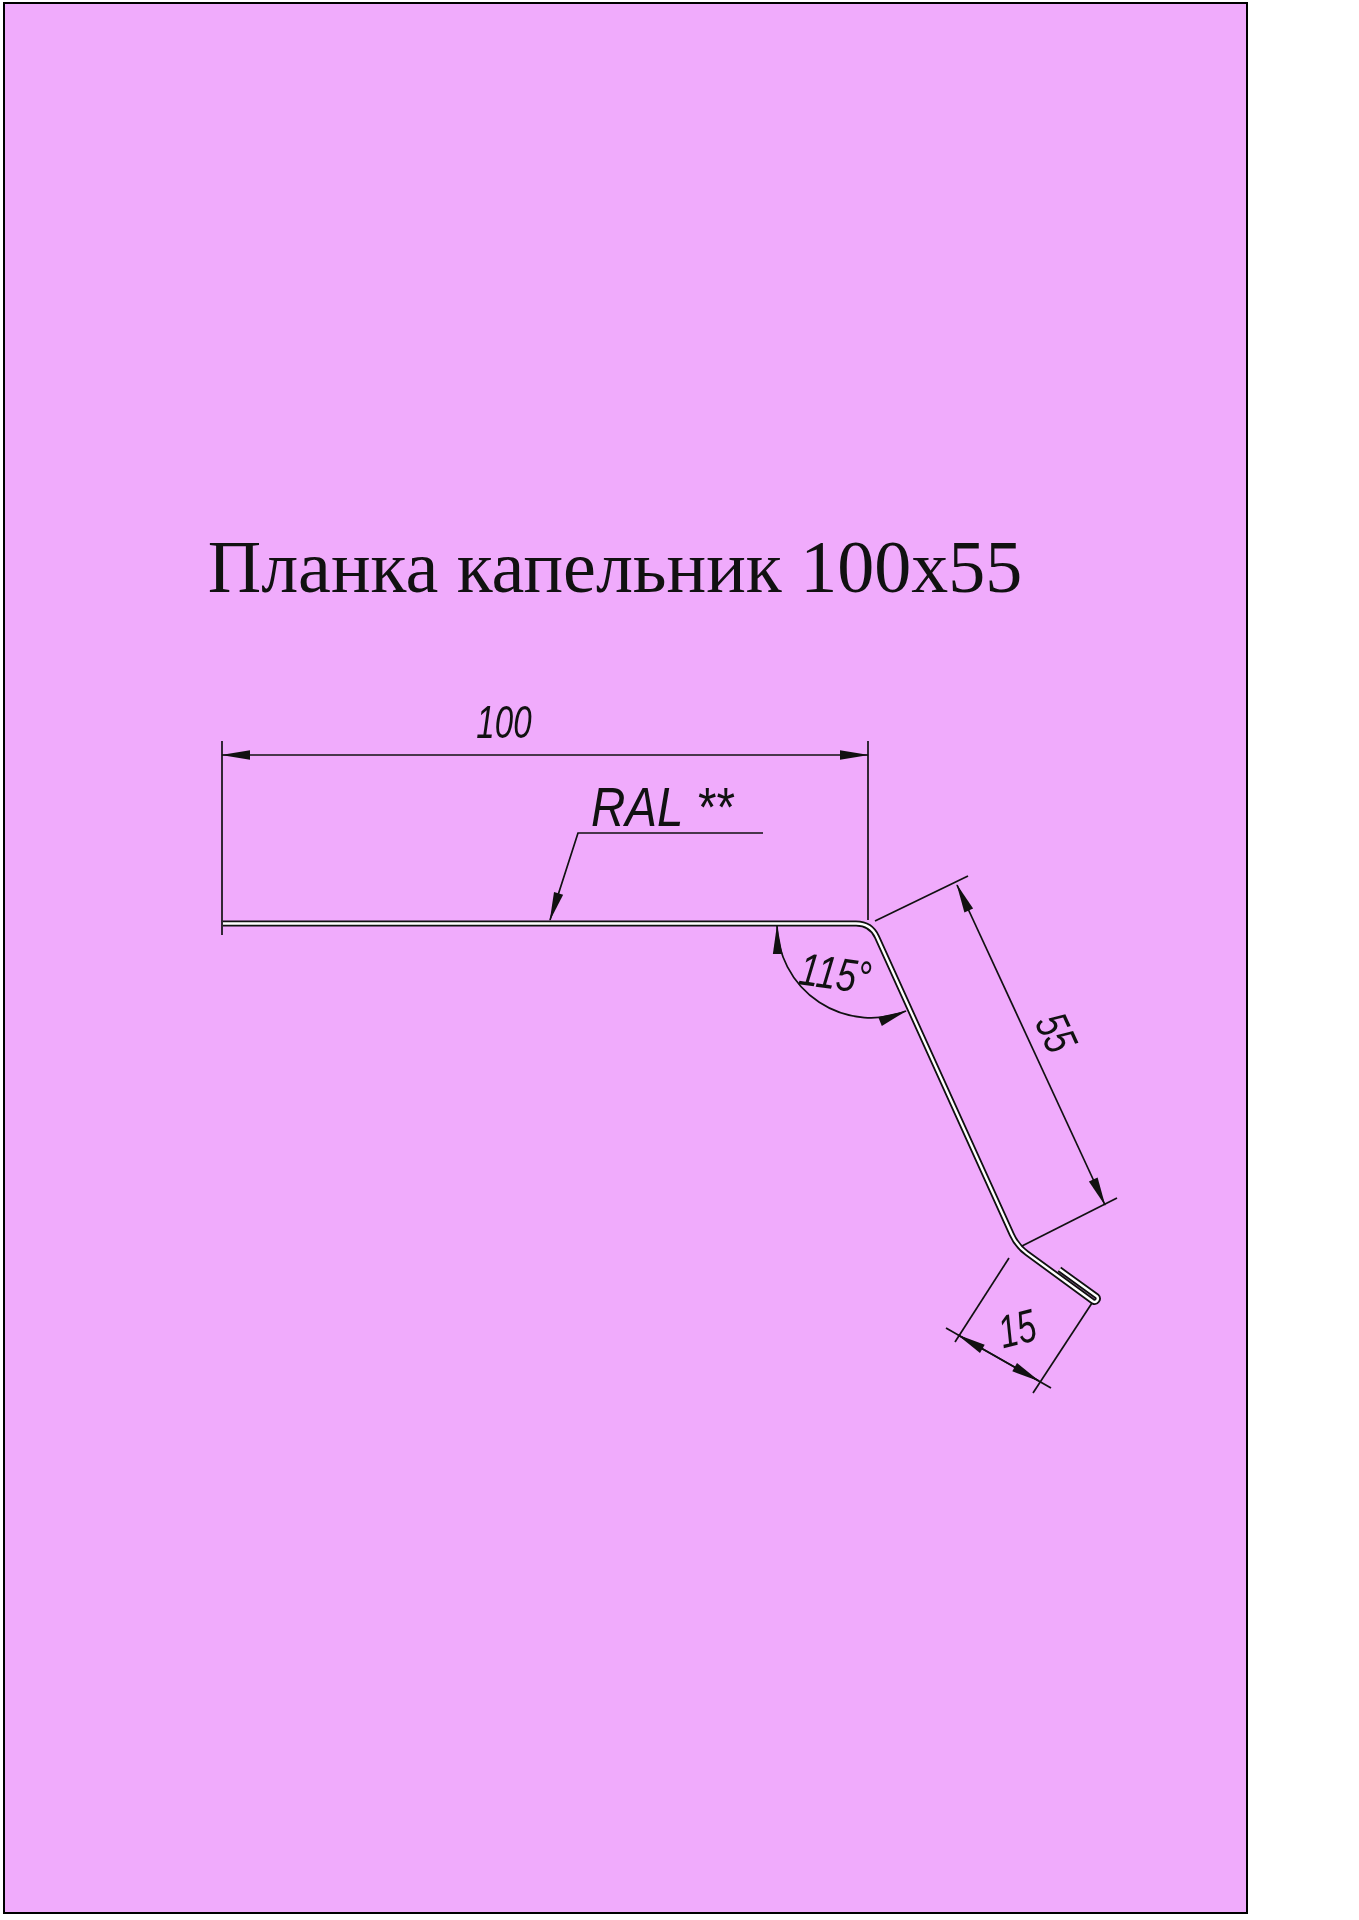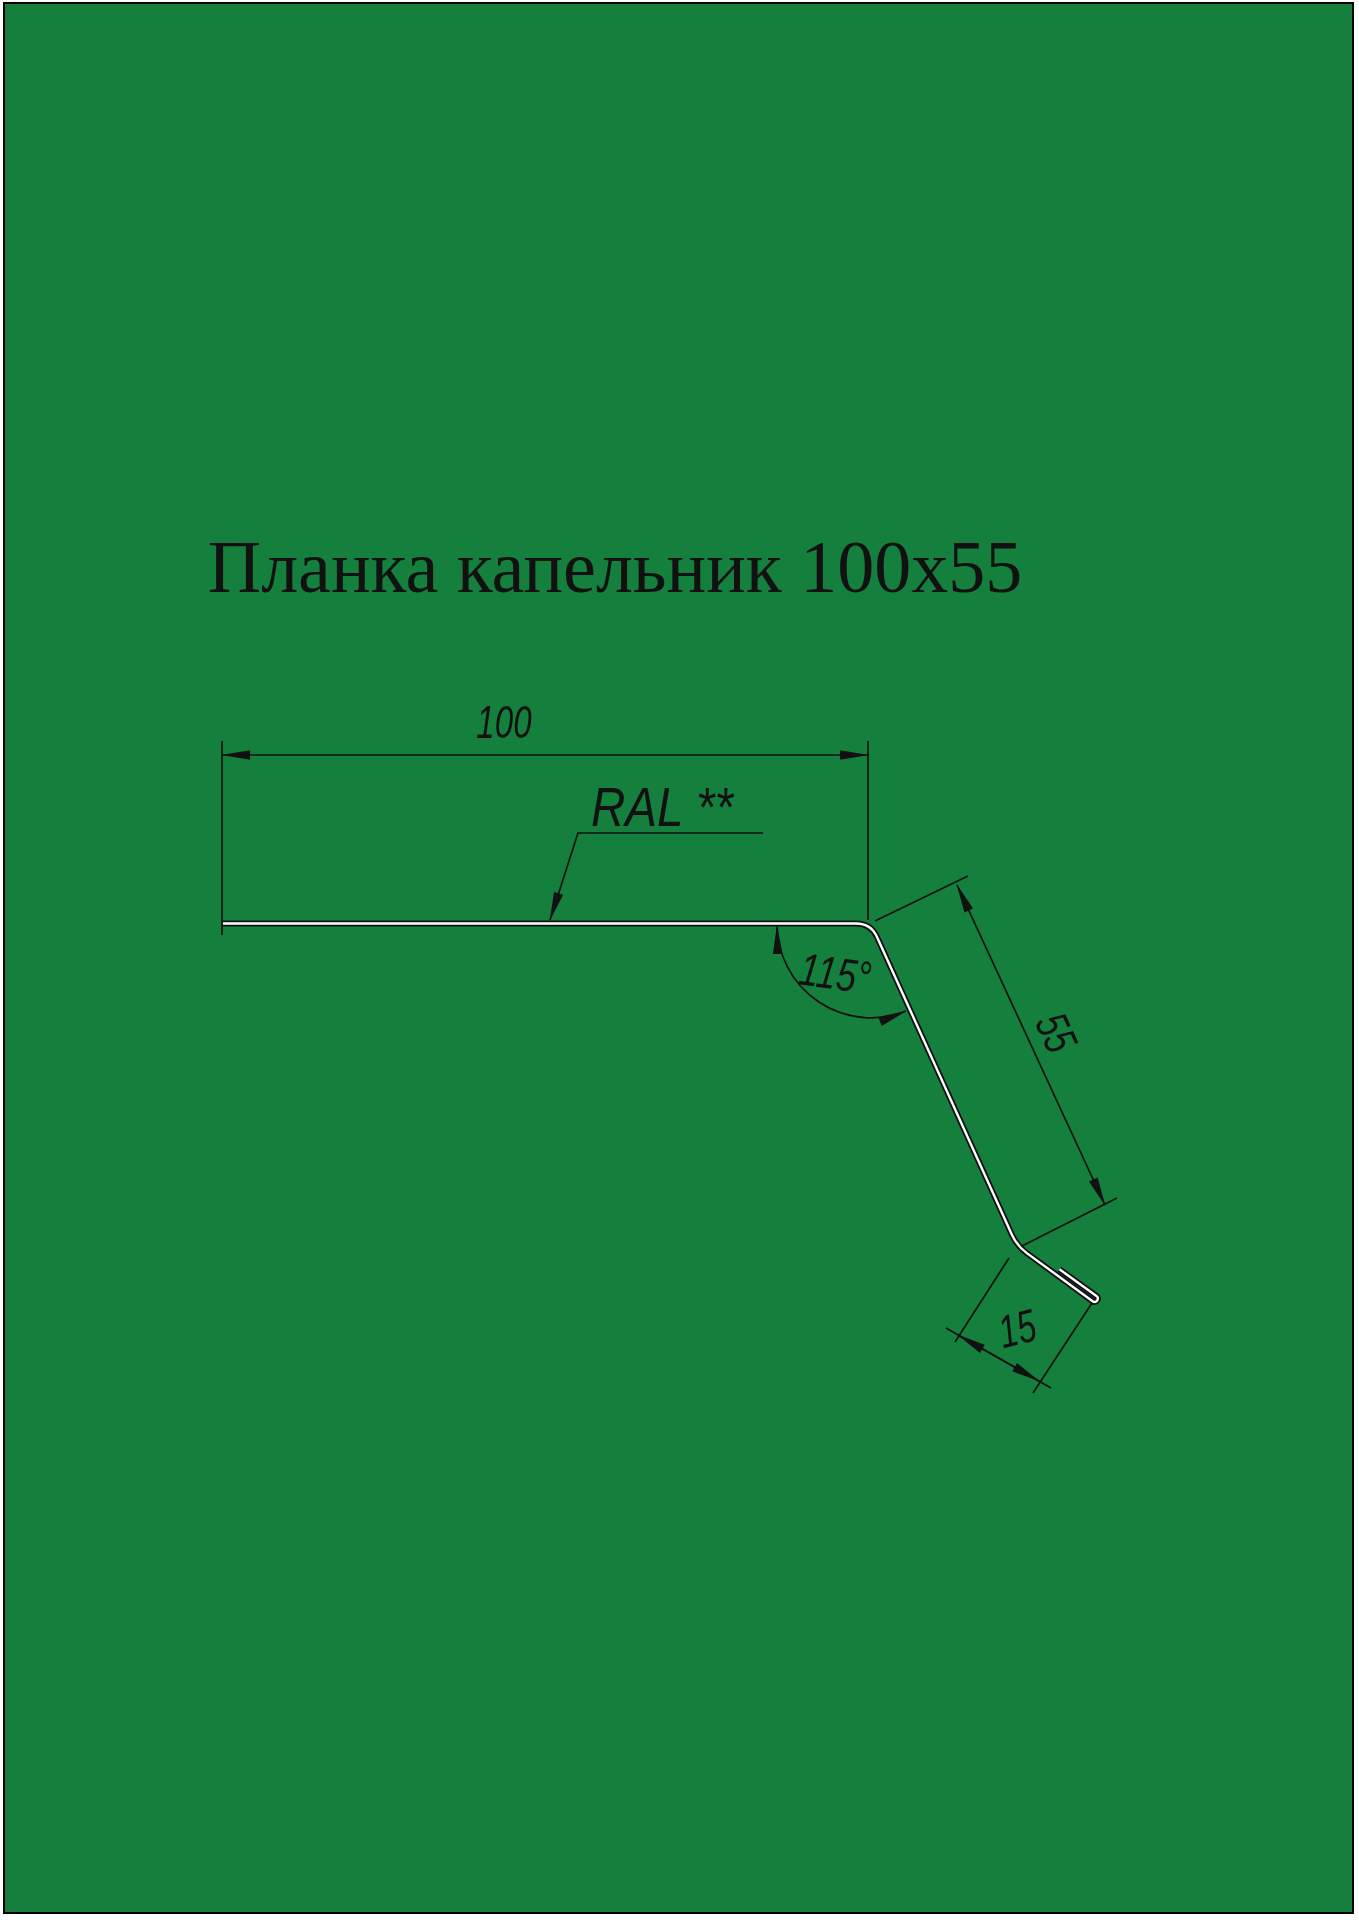--- a/index.html
+++ b/index.html
@@ -7,23 +7,23 @@
     padding: 0;
     background: #ffffff;
     width: 1359px;
     height: 1920px;
     overflow: hidden;
     font-family: "Liberation Serif", serif;
   }
   .page {
     position: absolute;
     left: 3px; top: 2px;
-    width: 1351px; height: 1912px;
+    width: 1245px; height: 1912px;
     border: 2px solid #000000;
-    background: #15803d;
+    background: #f0abfc;
     box-sizing: border-box;
   }
   svg.drawing {
     position: absolute;
     left: 0; top: 0;
     width: 1359px;
     height: 1920px;
   }
   .title-text {
     font-family: "Liberation Serif", serif;

